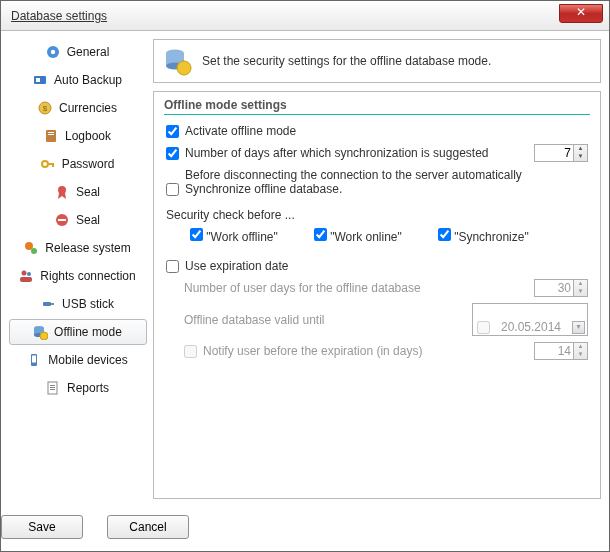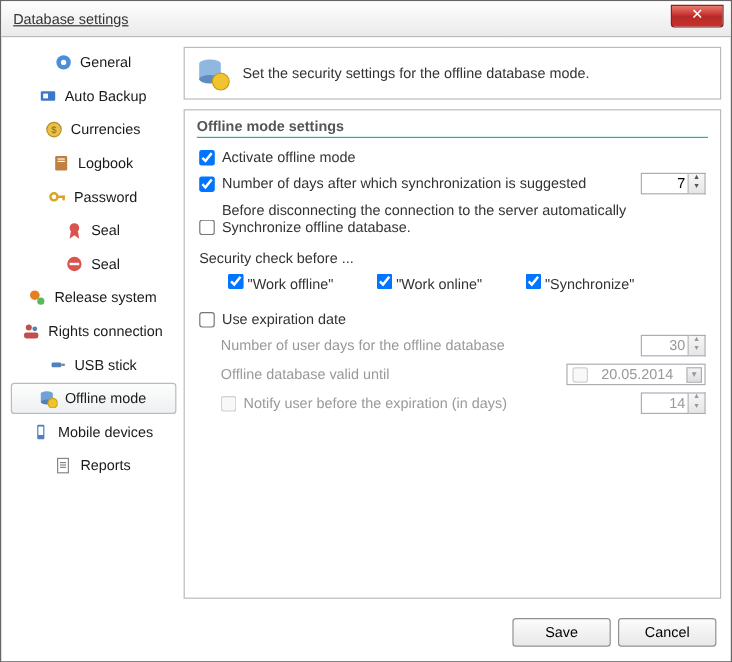--- a/index.html
+++ b/index.html
@@ -123,28 +123,28 @@
     border: 1px solid #abadb3; border-left: none;
     background: linear-gradient(#f6f6f6,#e6e6e6);
   }
   .spinner span { flex:1; font-size:6px; line-height:7px; text-align:center; color:#555;}
   .numwrap { display: inline-flex; align-items:center; margin-left:auto;}
   .security-checks { display: flex; gap: 36px; padding: 3px 2px 8px 26px; }
   .disabled, .disabled * { color: #999 !important; }
   .datebox {
     display:inline-flex; align-items:center; gap:4px;
     border:1px solid #abadb3; background:#fff;
-    padding:1px 2px 1px 4px; margin-left:auto; width:116px; justify-content:space-between;
+    padding:16px 2px 1px 4px; margin-left:auto; width:116px; justify-content:space-between;
   }
   .datebox .dcheck { width:13px;height:13px; }
   .datebox .drop { width:13px;height:13px; background:linear-gradient(#f4f4f4,#dedede); border:1px solid #abadb3; font-size:8px; text-align:center; line-height:10px; color:#888;}
   .footer {
     display: flex;
-    justify-content: flex-end;
-    gap: 6px;
+    justify-content: flex-start;
+    gap: 24px;
     padding: 8px 12px 12px 0;
   }
   .btn {
     width: 82px; height: 24px;
     border: 1px solid #8e8f8f;
     background: linear-gradient(to bottom,#fcfcfc,#e8e8e8);
     border-radius: 3px;
     font-family: inherit;
     font-size: 12px;
     cursor: default;

